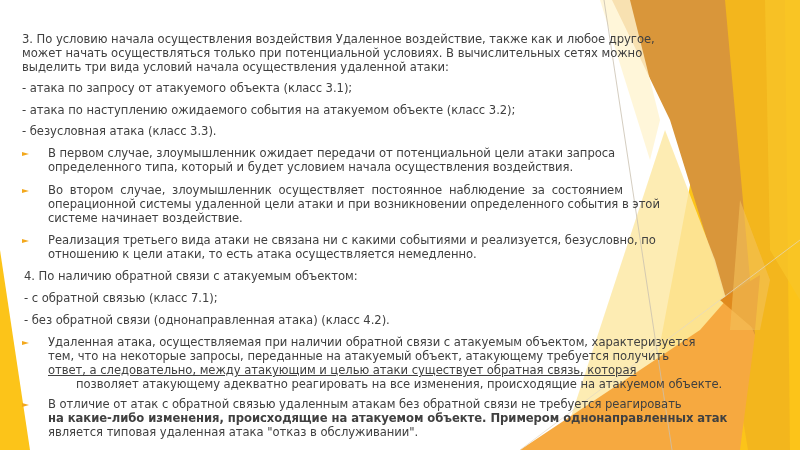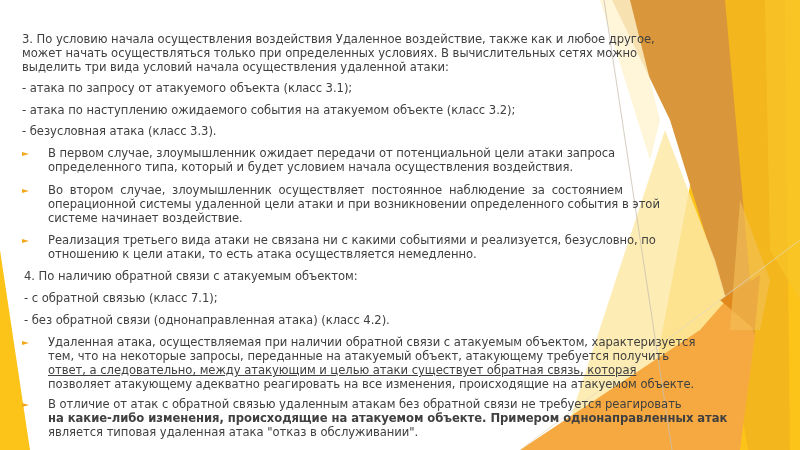--- a/index.html
+++ b/index.html
@@ -51,21 +51,21 @@
     <line x1="604" y1="0" x2="672" y2="450" stroke="#c9c0b0" stroke-width="0.8"></line>
     <line x1="520" y1="450" x2="800" y2="240" stroke="#e3d9c4" stroke-width="0.7"></line>
 
     <polygon points="0,250 0,450 30,450" fill="#fcc419"></polygon>
   </svg>
 
   <div class="text-layer">
 
     <div class="para" style="top:32px;">
       <div class="line" style="top:0;">3. По условию начала осуществления воздействия Удаленное воздействие, также как и любое другое,</div>
-      <div class="line" style="top:14px;">может начать осуществляться только при определенных условиях. В вычислительных сетях можно</div>
+      <div class="line" style="top:14px;">может начать осуществляться только при потенциальной условиях. В вычислительных сетях можно</div>
       <div class="line" style="top:28px;">выделить три вида условий начала осуществления удаленной атаки:</div>
     </div>
 
     <div class="line" style="left:22px; top:81px;">- атака по запросу от атакуемого объекта (класс 3.1);</div>
     <div class="line" style="left:22px; top:103px;">- атака по наступлению ожидаемого события на атакуемом объекте (класс 3.2);</div>
     <div class="line" style="left:22px; top:124px;">- безусловная атака (класс 3.3).</div>
 
     <span class="arrow" style="top:152px;"></span>
     <div class="bullet-text" style="top:146px;">
       <div class="line" style="top:0;">В первом случае, злоумышленник ожидает передачи от потенциальной цели атаки запроса</div>
@@ -87,21 +87,21 @@
 
     <div class="line" style="left:24px; top:269px;">4. По наличию обратной связи с атакуемым объектом:</div>
     <div class="line" style="left:24px; top:291px;">- с обратной связью (класс 7.1);</div>
     <div class="line" style="left:24px; top:313px;">- без обратной связи (однонаправленная атака) (класс 4.2).</div>
 
     <span class="arrow" style="top:341px;"></span>
     <div class="bullet-text" style="top:335px;">
       <div class="line" style="top:0;">Удаленная атака, осуществляемая при наличии обратной связи с атакуемым объектом, характеризуется</div>
       <div class="line" style="top:14px;">тем, что на некоторые запросы, переданные на атакуемый объект, атакующему требуется получить</div>
       <div class="line" style="top:28px;text-decoration:underline;">ответ, а следовательно, между атакующим и целью атаки существует обратная связь, которая</div>
-      <div class="line" style="top:42px;">позволяет атакующему адекватно реагировать на все изменения, происходящие на атакуемом объекте.</div>
+      <div class="line" style="top:42px;margin-left:28px;">позволяет атакующему адекватно реагировать на все изменения, происходящие на атакуемом объекте.</div>
     </div>
 
     <span class="arrow" style="top:403px;"></span>
     <div class="bullet-text" style="top:397px;">
       <div class="line" style="top:0;">В отличие от атак с обратной связью удаленным атакам без обратной связи не требуется реагировать</div>
       <div class="line" style="top:14px;font-weight:bold;">на какие-либо изменения, происходящие на атакуемом объекте. Примером однонаправленных атак</div>
       <div class="line" style="top:28px;">является типовая удаленная атака "отказ в обслуживании".</div>
     </div>
 
   </div>

